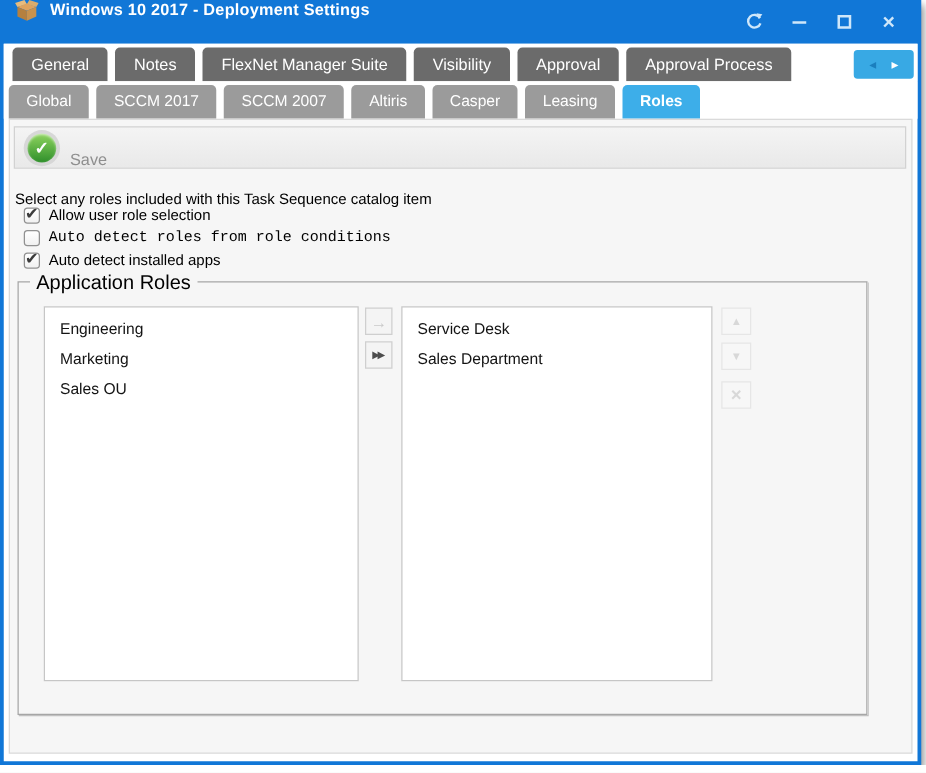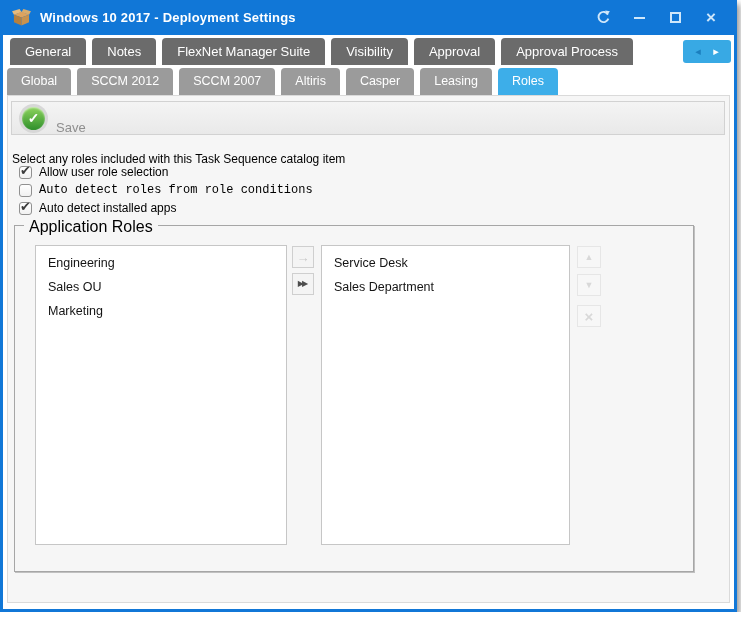--- a/index.html
+++ b/index.html
@@ -14,21 +14,20 @@
     width: 737px;
     height: 612px;
     background: #1177d7;
     box-shadow: 3px 4px 6px rgba(0,0,0,0.40);
     overflow: hidden;
   }
   
   .titlebar {
     height: 35px;
     display: flex;
-    align-items: center;
     padding: 0 10px 0 12px;
     color: #ffffff;
   }
   .app-icon { width: 19px; height: 17px; flex: 0 0 auto; }
   .title-text {
     margin-left: 9px;
     font-size: 13px;
     font-weight: bold;
     letter-spacing: .2px;
     white-space: nowrap;
@@ -107,21 +106,21 @@
     height: 27px;
     line-height: 27px;
     padding: 0 14px;
     background: #9b9b9b;
     color: #ffffff;
     font-size: 12.5px;
     border-radius: 4px 4px 0 0;
     white-space: nowrap;
     cursor: default;
   }
-  .tab2.active { background: #3daee9; }
+  .tab2.active { background: #3daee9; font-weight: bold; }
 
   
   .content {
     position: absolute;
     top: 60px; left: 4px; right: 4px; bottom: 6px;
     background: #f6f6f6;
     border: 1px solid #dadada;
   }
   .toolbar {
     position: absolute;
@@ -296,21 +295,21 @@
       <div class="tab1">Approval Process</div>
 
       <div class="tab-scroller">
         <span class="sc-left">◂</span>
         <span class="sc-right">▸</span>
       </div>
     </div>
 
     <div class="tabs2">
       <div class="tab2">Global</div>
-      <div class="tab2">SCCM 2012</div>
+      <div class="tab2">SCCM 2017</div>
       <div class="tab2">SCCM 2007</div>
       <div class="tab2">Altiris</div>
       <div class="tab2">Casper</div>
       <div class="tab2">Leasing</div>
       <div class="tab2 active">Roles</div>
     </div>
 
     <div class="content">
 
       <div class="toolbar">
@@ -337,22 +336,22 @@
             <span class="tick">✔</span>
           </span>
         <span class="cb-label">Auto detect installed apps</span>
       </div>
 
       <div class="groupbox">
         <span class="legend">Application Roles</span>
 
         <div class="listbox left">
           <div class="list-item">Engineering</div>
+          <div class="list-item">Marketing</div>
           <div class="list-item">Sales OU</div>
-          <div class="list-item">Marketing</div>
         </div>
 
         <div class="mid-col">
           <div class="mid-btn">
             <span class="arrow-single">→</span>
           </div>
           <div class="mid-btn">
             <span class="arrow-double">▶▶</span>
           </div>
         </div>

